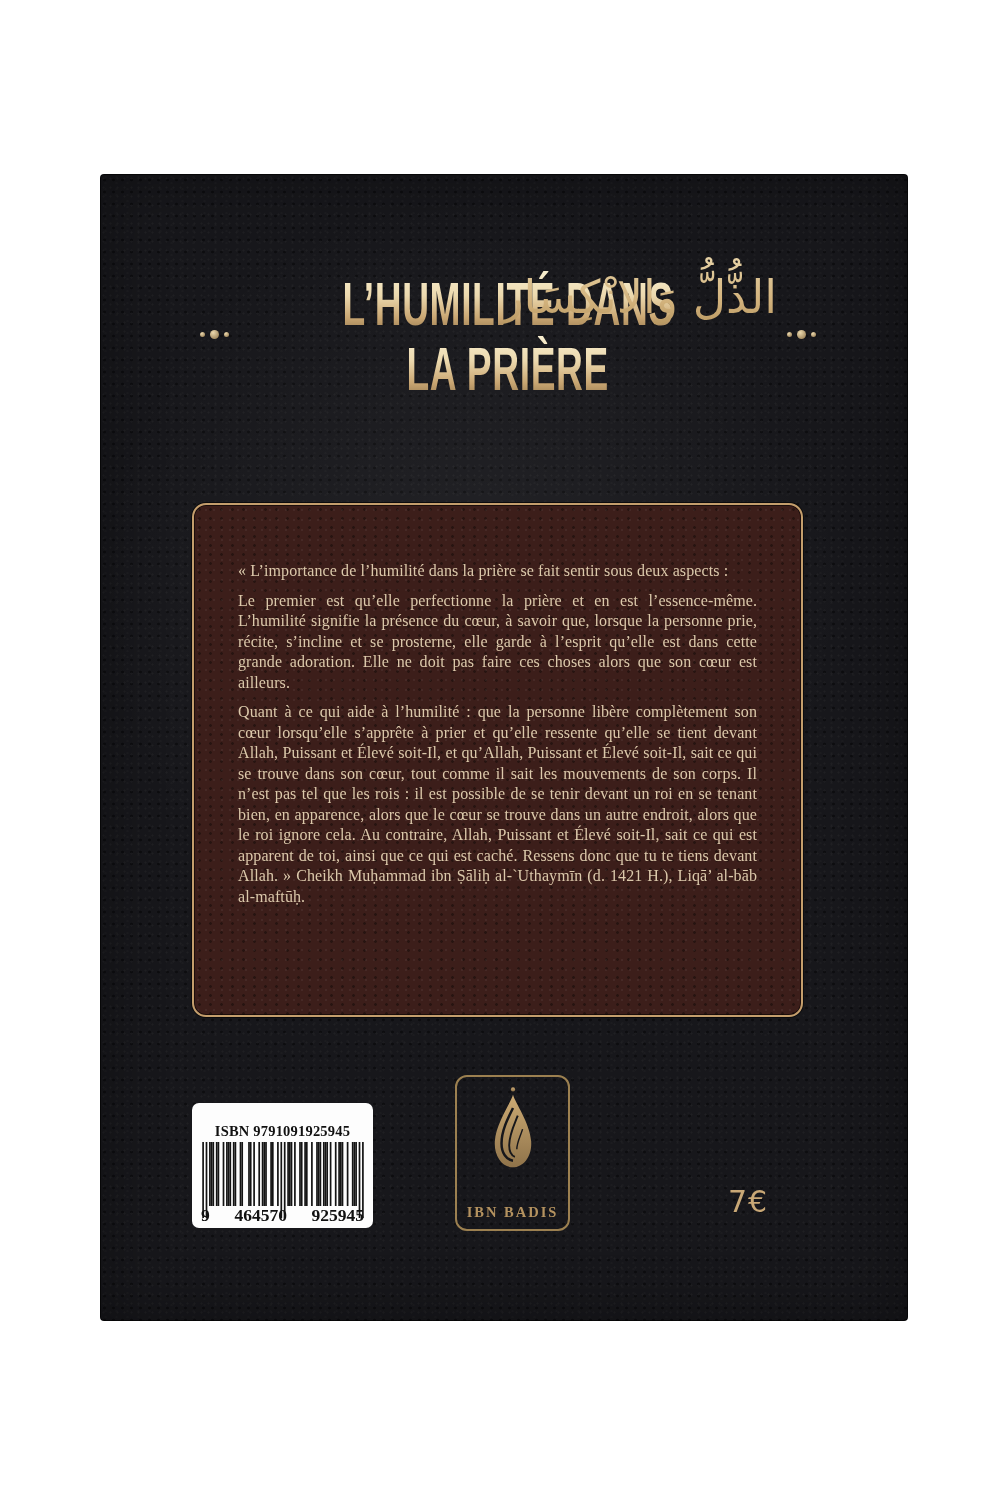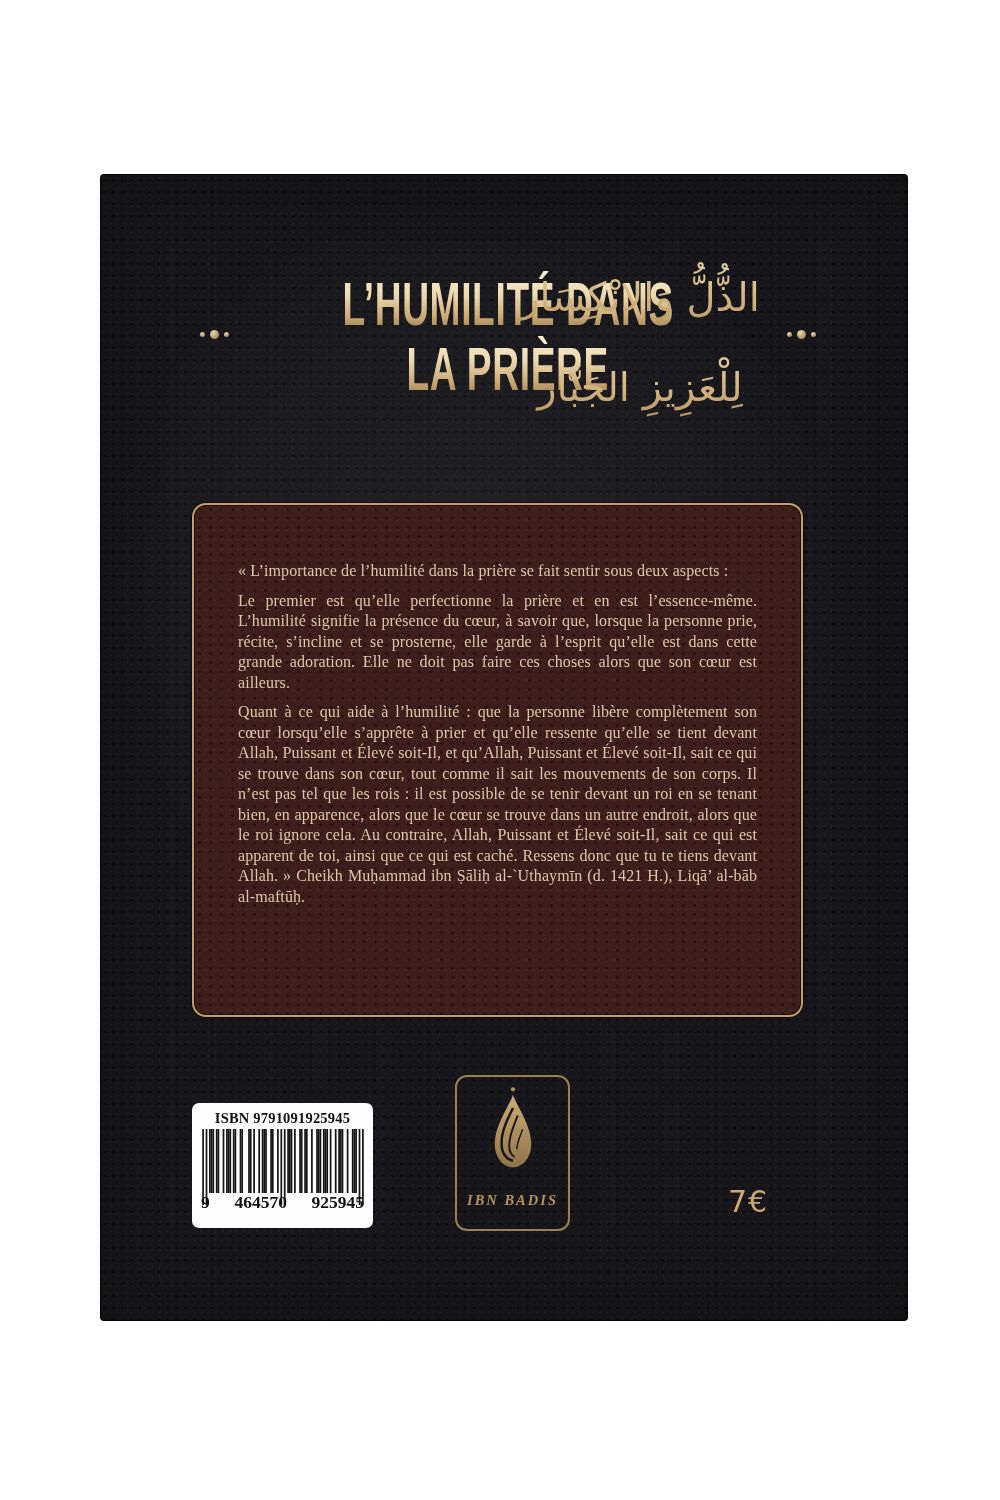--- a/index.html
+++ b/index.html
@@ -38,21 +38,21 @@
   .dot.s{width:5px;height:5px;margin:0 3px;}
   .dot.b{width:9px;height:9px;margin:0 2px;}
   .title{display:flex;flex-direction:column;align-items:center;margin:13px 0 10px;
     font-family:"Liberation Sans", sans-serif;font-weight:700;font-size:62px;line-height:65px;}
   .title .tl{display:inline-block;white-space:nowrap;transform:scaleX(0.60);letter-spacing:1px;
     background:linear-gradient(180deg,#f8eecf 0%, #ecd9ae 38%, #c9a672 72%, #8f734a 100%);
     -webkit-background-clip:text;background-clip:text;color:transparent;}
 
   
   .arabic{position:absolute;left:403px;top:78px;width:274px;text-align:center;
-    font-family:"DejaVu Sans", sans-serif;font-size:40px;line-height:90px;direction:rtl;}
+    font-family:"DejaVu Sans", sans-serif;font-size:46px;line-height:90px;direction:rtl;}
   .arabic .al{display:block;white-space:nowrap;
     background:linear-gradient(180deg,#e9d6ab 0%, #d2b27c 55%, #a5854f 100%);
     -webkit-background-clip:text;background-clip:text;color:transparent;}
 
   
   .quote-box{
     position:absolute;left:92px;top:329px;width:611px;height:514px;overflow:hidden;
     border:2px solid var(--panel-border);border-radius:14px;
     background-color:var(--panel);
     background-image:
@@ -62,33 +62,33 @@
     box-shadow: inset 0 0 0 1px rgba(0,0,0,0.55), 0 0 0 1px #0b0b0d;
     padding:56px 44px 16px;
   }
   .quote-box p{
     color:var(--text-cream);font-size:16px;line-height:20.5px;letter-spacing:0.1px;
     text-align:justify;margin-bottom:9px;
   }
 
   
   .barcode{position:absolute;left:92px;top:929px;width:181px;height:125px;
-    background:var(--white);border-radius:7px;padding:7px 9px 4px;
+    background:var(--white);border-radius:7px;padding:20px 9px 4px;
     display:flex;flex-direction:column;align-items:center;}
   .isbn{font-weight:700;font-size:14.5px;letter-spacing:0.2px;color:#111;white-space:nowrap;}
   .bars{display:block;margin-top:2px;}
   .bars rect{fill:var(--bar-black);}
   .digits{width:100%;display:flex;justify-content:space-between;margin-top:-14px;
     font-size:17.5px;font-weight:700;color:#111;line-height:18px;}
 
   
   .logo{position:absolute;left:355px;top:901px;width:115px;height:156px;
     border:2px solid #9c8050;border-radius:12px;
     display:flex;flex-direction:column;align-items:center;justify-content:space-between;
-    padding:10px 0 20px;font-style:italic;}
+    padding:10px 0 8px;}
   .pubname{font-size:14.5px;letter-spacing:2px;color:#b4925f;font-weight:700;white-space:nowrap;}
 
   
   .price{position:absolute;left:628px;top:1010px;width:100px;
     font-family:"DejaVu Sans", sans-serif;font-size:30px;color:#c9a876;letter-spacing:1px;}
 </style>
 </head>
 <body>
 
 <div class="page">
@@ -110,21 +110,20 @@
         <span class="line l"></span>
           <span class="dot s"></span>
           <span class="dot b"></span>
           <span class="dot s"></span>
           <span class="line r"></span>
       </div>
     </div>
 
     <div class="arabic">
       <span class="al">الذُّلُّ وَالانْكِسَار</span>
-      <span class="al">لِلْعَزِيزِ الجَبَّار</span>
     </div>
 
     <div class="quote-box">
       <p>« L’importance de l’humilité dans la prière se fait sentir sous deux aspects :</p>
       <p>Le premier est qu’elle perfectionne la prière et en est l’essence-même. L’humilité signifie la présence du cœur, à savoir que, lorsque la personne prie, récite, s’incline et se prosterne, elle garde à l’esprit qu’elle est dans cette grande adoration. Elle ne doit pas faire ces choses alors que son cœur est ailleurs.</p>
       <p>Quant à ce qui aide à l’humilité : que la personne libère complètement son cœur lorsqu’elle s’apprête à prier et qu’elle ressente qu’elle se tient devant Allah, Puissant et Élevé soit-Il, et qu’Allah, Puissant et Élevé soit-Il, sait ce qui se trouve dans son cœur, tout comme il sait les mouvements de son corps. Il n’est pas tel que les rois : il est possible de se tenir devant un roi en se tenant bien, en apparence, alors que le cœur se trouve dans un autre endroit, alors que le roi ignore cela. Au contraire, Allah, Puissant et Élevé soit-Il, sait ce qui est apparent de toi, ainsi que ce qui est caché. Ressens donc que tu te tiens devant Allah. » Cheikh Muḥammad ibn Ṣāliḥ al-`Uthaymīn (d. 1421 H.), Liqā’ al-bāb al-maftūḥ.</p>
     </div>
 
     <div class="barcode">
       <div class="isbn">ISBN 9791091925945</div>

